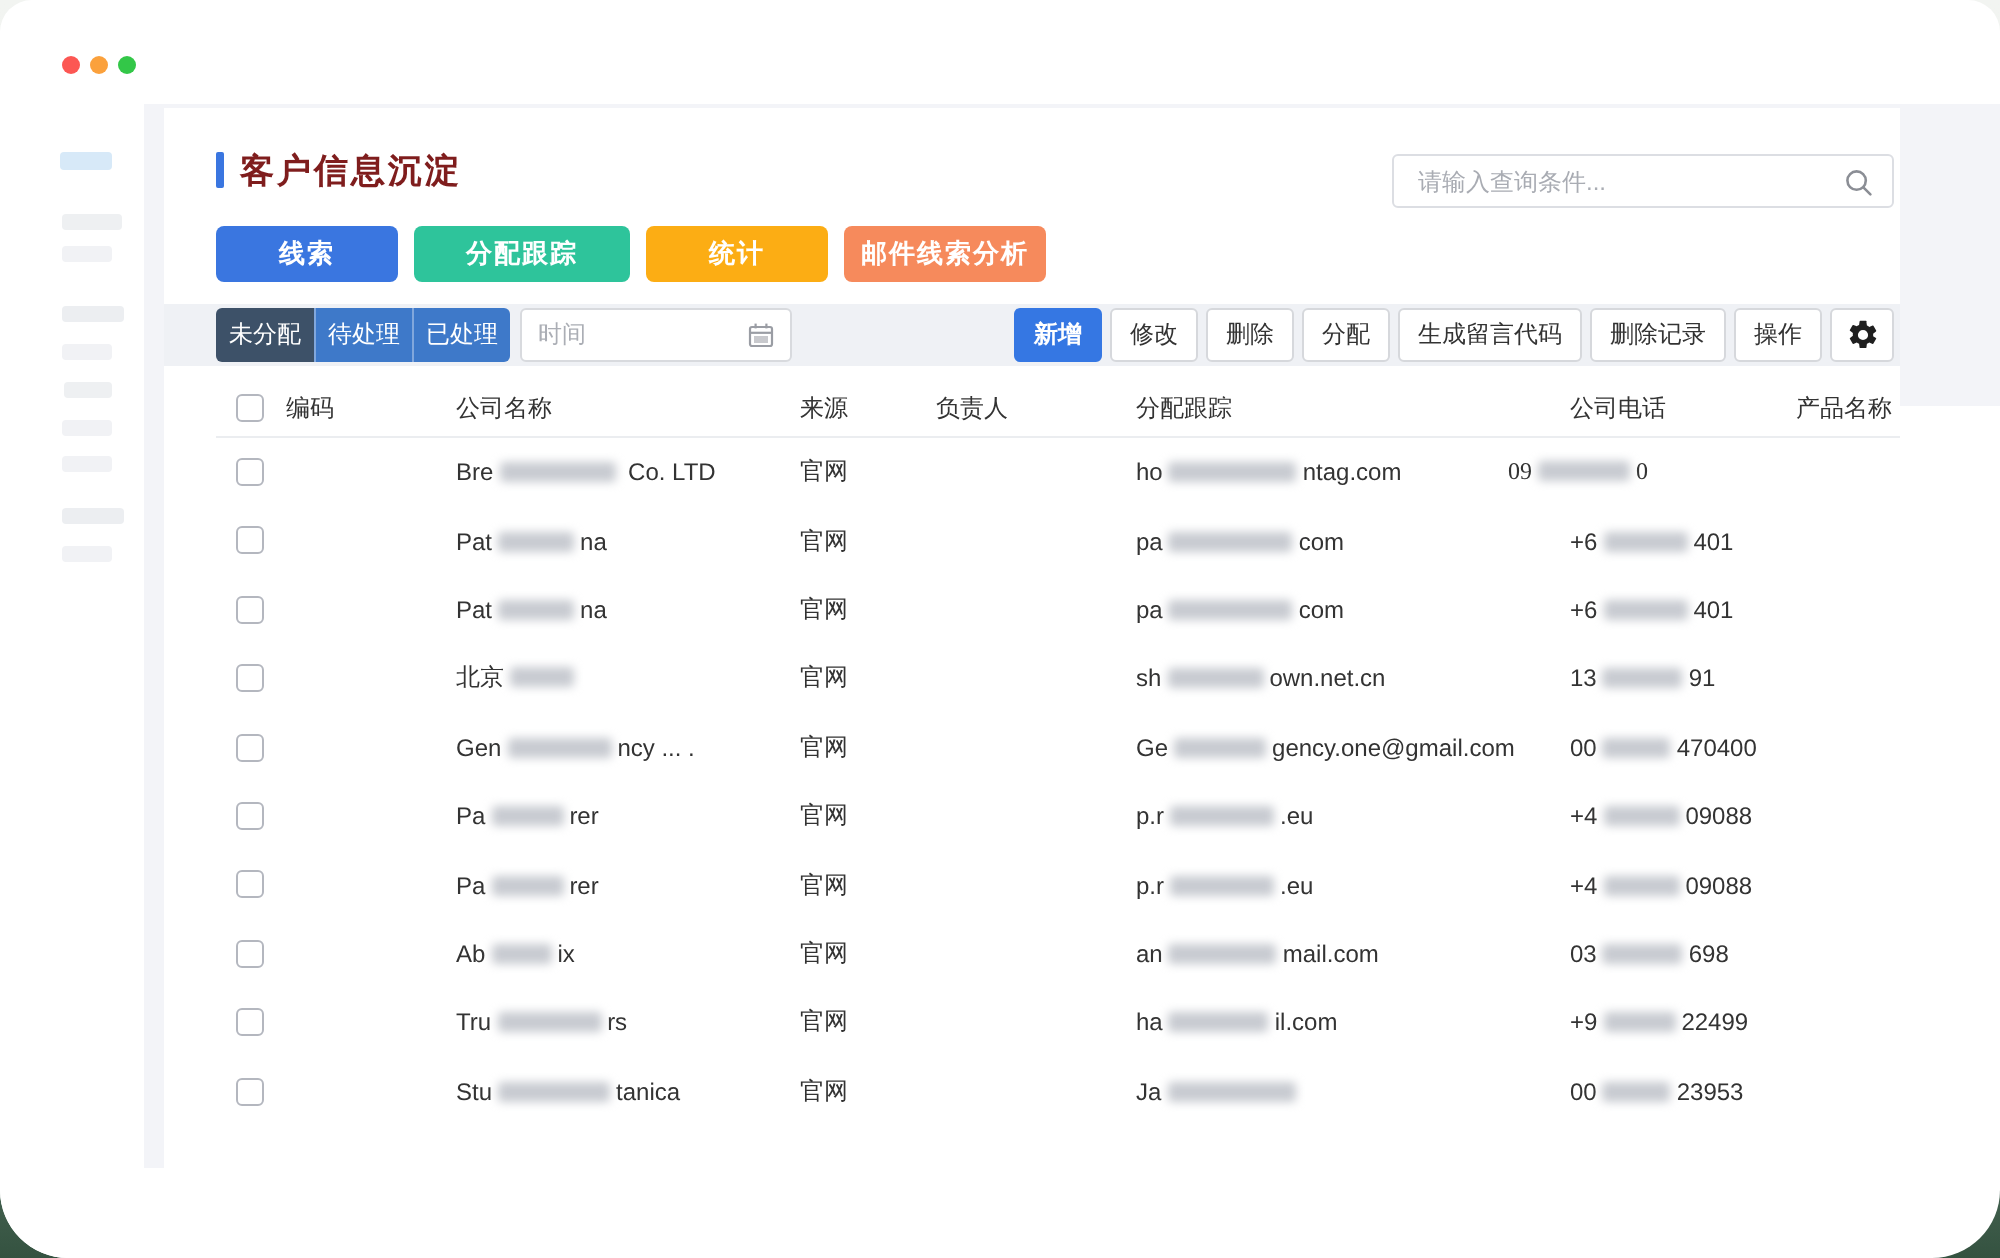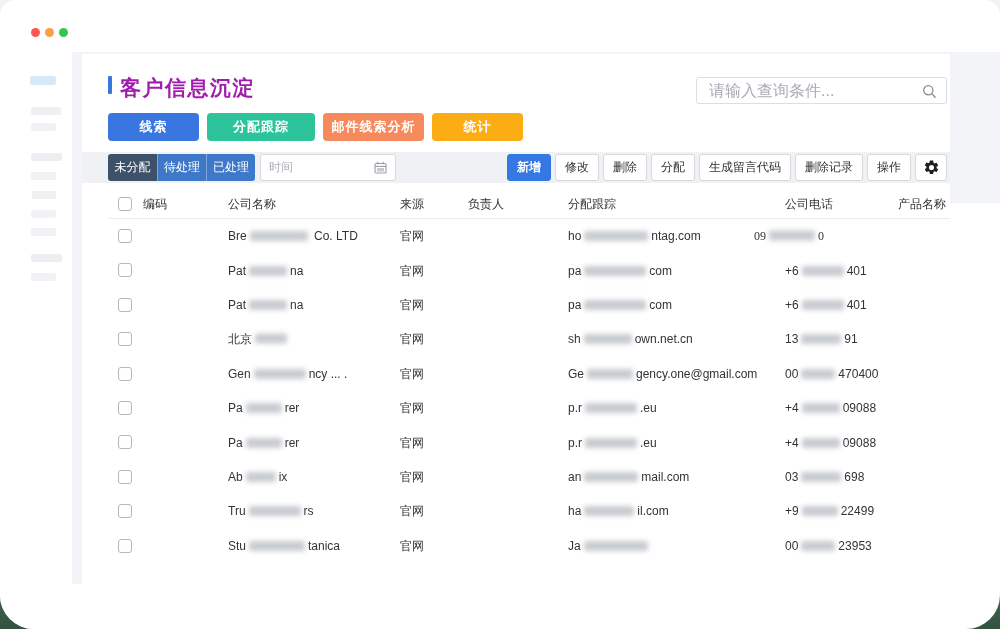--- a/index.html
+++ b/index.html
@@ -16,26 +16,26 @@
   
   .sidebar { position:absolute; left:0; top:52px; width:72px; bottom:0; background:#fff; }
   .skel { position:absolute; border-radius:2px; }
 
   
   .main-bg { position:absolute; left:72px; top:52px; width:928px; height:532px; background:#f3f4f8; }
   .right-patch { position:absolute; left:950px; top:203px; width:50px; height:381px; background:#fff; }
   .card { position:absolute; left:82px; top:54px; width:868px; height:530px; background:#fff; }
 
   .title-accent { position:absolute; left:26px; top:22px; width:4px; height:18px; background:#3a76e0; border-radius:1px; }
-  .page-title { position:absolute; left:38px; top:20px; font-size:21px; font-weight:bold; color:#a21caf; letter-spacing:1.5px; }
+  .page-title { position:absolute; left:38px; top:20px; font-size:17px; font-weight:bold; color:#7f1d1d; letter-spacing:1.5px; }
 
   .search-box { position:absolute; left:614px; top:23px; width:251px; height:27px; background:#fff;
     border:1px solid #dcdee3; border-radius:3px; }
   .search-box input { border:0; outline:0; background:transparent; width:215px; height:100%;
-    padding:0 0 0 12px; font-size:16px; color:#404040; font-family:inherit; }
+    padding:0 0 0 12px; font-size:12px; color:#404040; font-family:inherit; }
   .search-box input::placeholder { color:#a9acb3; }
   .search-box svg { position:absolute; right:9px; top:6px; }
 
   .nav-row { position:absolute; left:26px; top:59px; display:flex; gap:8px; }
   .nav-btn { height:28px; border:none; border-radius:4px; color:#fff; font-weight:bold; font-size:13px;
     display:flex; align-items:center; justify-content:center; cursor:pointer; font-family:inherit; letter-spacing:1px; }
 
   .toolbar { position:absolute; left:0; top:98px; width:868px; height:31px; background:#eff1f5;
     display:flex; align-items:center; padding:0 3px 0 26px; }
   .seg-group { display:flex; border-radius:3px; overflow:hidden; flex:0 0 auto; }
@@ -98,22 +98,22 @@
         <input type="text" placeholder="请输入查询条件..." style="">
         <svg width="15" height="15" viewBox="0 0 15 15">
           <circle cx="6.3" cy="6.3" r="4.6" fill="none" stroke="#8b8e95" stroke-width="1.3"></circle>
           <line x1="9.8" y1="9.8" x2="13.2" y2="13.2" stroke="#8b8e95" stroke-width="1.3" stroke-linecap="round"></line>
         </svg>
       </div>
 
       <div class="nav-row" id="nav-row">
           <button class="nav-btn" style="width: 91px; background: rgb(58, 118, 224);">线索</button>
           <button class="nav-btn" style="width: 108px; background: rgb(46, 196, 155);">分配跟踪</button>
+          <button class="nav-btn" style="width: 91px; background: rgb(252, 173, 20);">统计</button>
           <button class="nav-btn" style="width: 101px; background: rgb(246, 138, 92);">邮件线索分析</button>
-          <button class="nav-btn" style="width: 91px; background: rgb(252, 173, 20);">统计</button>
         </div>
 
       <div class="toolbar">
         <div class="seg-group" id="seg-group">
             <button class="seg" style="background: rgb(61, 81, 104);">未分配</button>
             <button class="seg" style="background: rgb(62, 121, 201); border-left: 1px solid rgba(255, 255, 255, 0.35);">待处理</button>
             <button class="seg" style="background: rgb(62, 121, 201); border-left: 1px solid rgba(255, 255, 255, 0.35);">已处理</button>
           </div>
         <div class="date-box">
           <span class="ph">时间</span>

